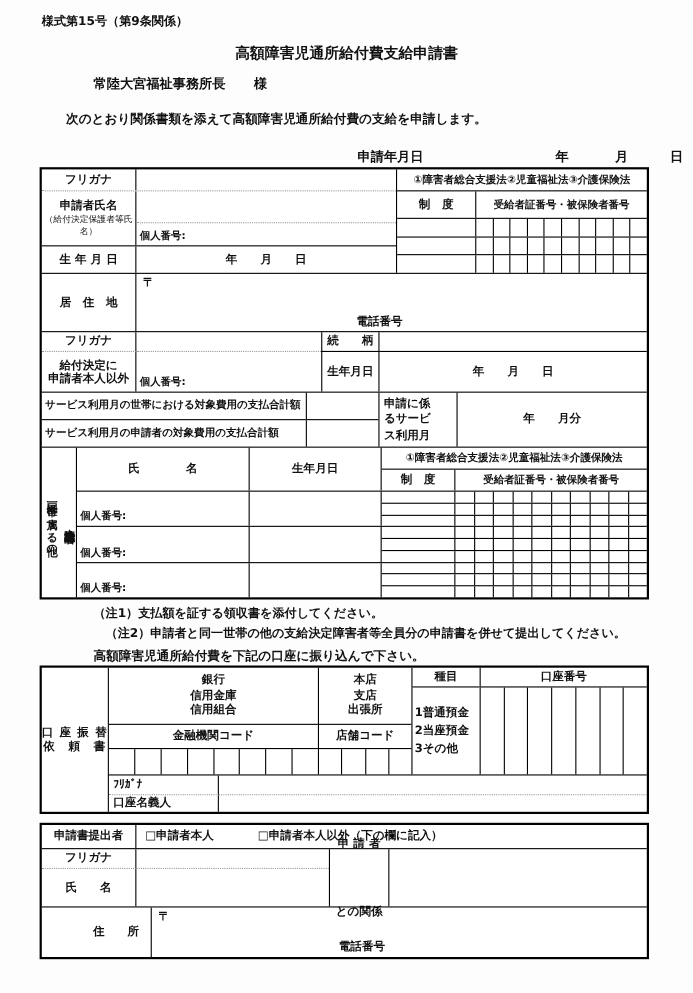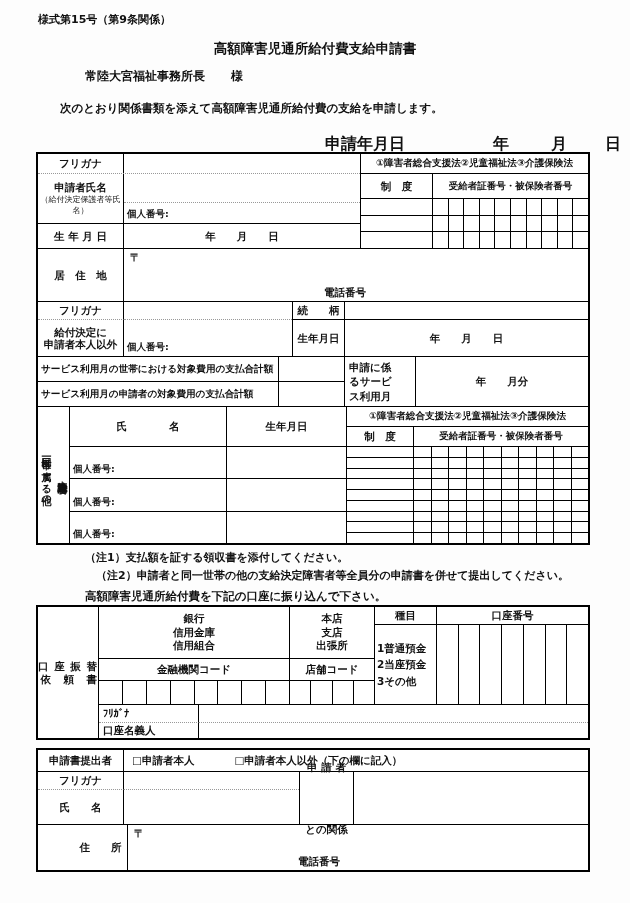--- a/index.html
+++ b/index.html
@@ -43,21 +43,21 @@
 <div class="page">
 
   <div class="abs" style="left:38px; top:12px; font-size:11px; font-weight:600;">様式第15号（第9条関係）</div>
   <div class="abs title" style="left:0; top:40px; width:630px;">高額障害児通所給付費支給申請書</div>
   <div class="abs row" style="left:85px; top:68px; font-size:12px; font-weight:700;">
     <span>常陸大宮福祉事務所長</span>
     <span style="margin-left:26px;">様</span>
   </div>
   <div class="abs hdrtxt" style="left:60px; top:101px;">次のとおり関係書類を添えて高額障害児通所給付費の支給を申請します。</div>
 
-  <div class="abs row" style="left:325px; top:134px; width:296px; font-size:16px; font-weight:700;">
+  <div class="abs row" style="left:325px; top:134px; width:296px; font-size:12px; font-weight:700;">
     <span>申請年月日</span>
     <span style="margin-left:auto;">年</span>
     <span style="margin-left:42px;">月</span>
     <span style="margin-left:38px;">日</span>
   </div>
 
   <div class="abs tbl col" style="left:36px; top:152px; width:554px; height:393px;">
 
     <div class="row bb" style="height:95px;">
       <div class="col" style="width:322px;">
@@ -367,21 +367,21 @@
       </div>
     </div>
   </div>
 
   <div class="abs note" style="left:85px; top:550px;">（注1）支払額を証する領収書を添付してください。</div>
   <div class="abs note" style="left:96px; top:568px;">（注2）申請者と同一世帯の他の支給決定障害者等全員分の申請書を併せて提出してください。</div>
 
   <div class="abs hdrtxt" style="left:85px; top:589px;">高額障害児通所給付費を下記の口座に振り込んで下さい。</div>
 
   <div class="abs tbl row" style="left:36px; top:605px; width:554px; height:135px;">
-    <div class="c col br lbl" style="width:61px; letter-spacing:1px;align-items:flex-end;">
+    <div class="c col br lbl" style="width:61px; letter-spacing:1px;">
       <div>口 座 振 替</div>
       <div>依　頼　書</div>
     </div>
     <div class="col f1">
       <div class="row" style="height:97px;">
         <div class="col br" style="width:191px;">
           <div class="c col lbl bb" style="height:52px; line-height:1.3;">
             <div>銀行</div>
             <div>信用金庫</div>
             <div>信用組合</div>
@@ -463,21 +463,21 @@
           <div class="f1"></div>
         </div>
       </div>
       <div class="c col bl br lbl" style="width:55px; line-height:1.35;gap:48px;">
         <div>申 請 者</div>
         <div>との関係</div>
       </div>
       <div class="f1"></div>
     </div>
     <div class="row f1 bt">
-      <div class="c lbl br" style="width:90px;padding-left:36px;">住　　所</div>
+      <div class="c lbl br" style="width:100px;padding-left:36px;">住　　所</div>
       <div class="f1 rel">
         <span class="abs lbl" style="left:6px; top:2px;">〒</span>
         <span class="abs lbl" style="left:170px; bottom:3px;">電話番号</span>
       </div>
     </div>
   </div>
 
 </div>
 
 </body></html>

